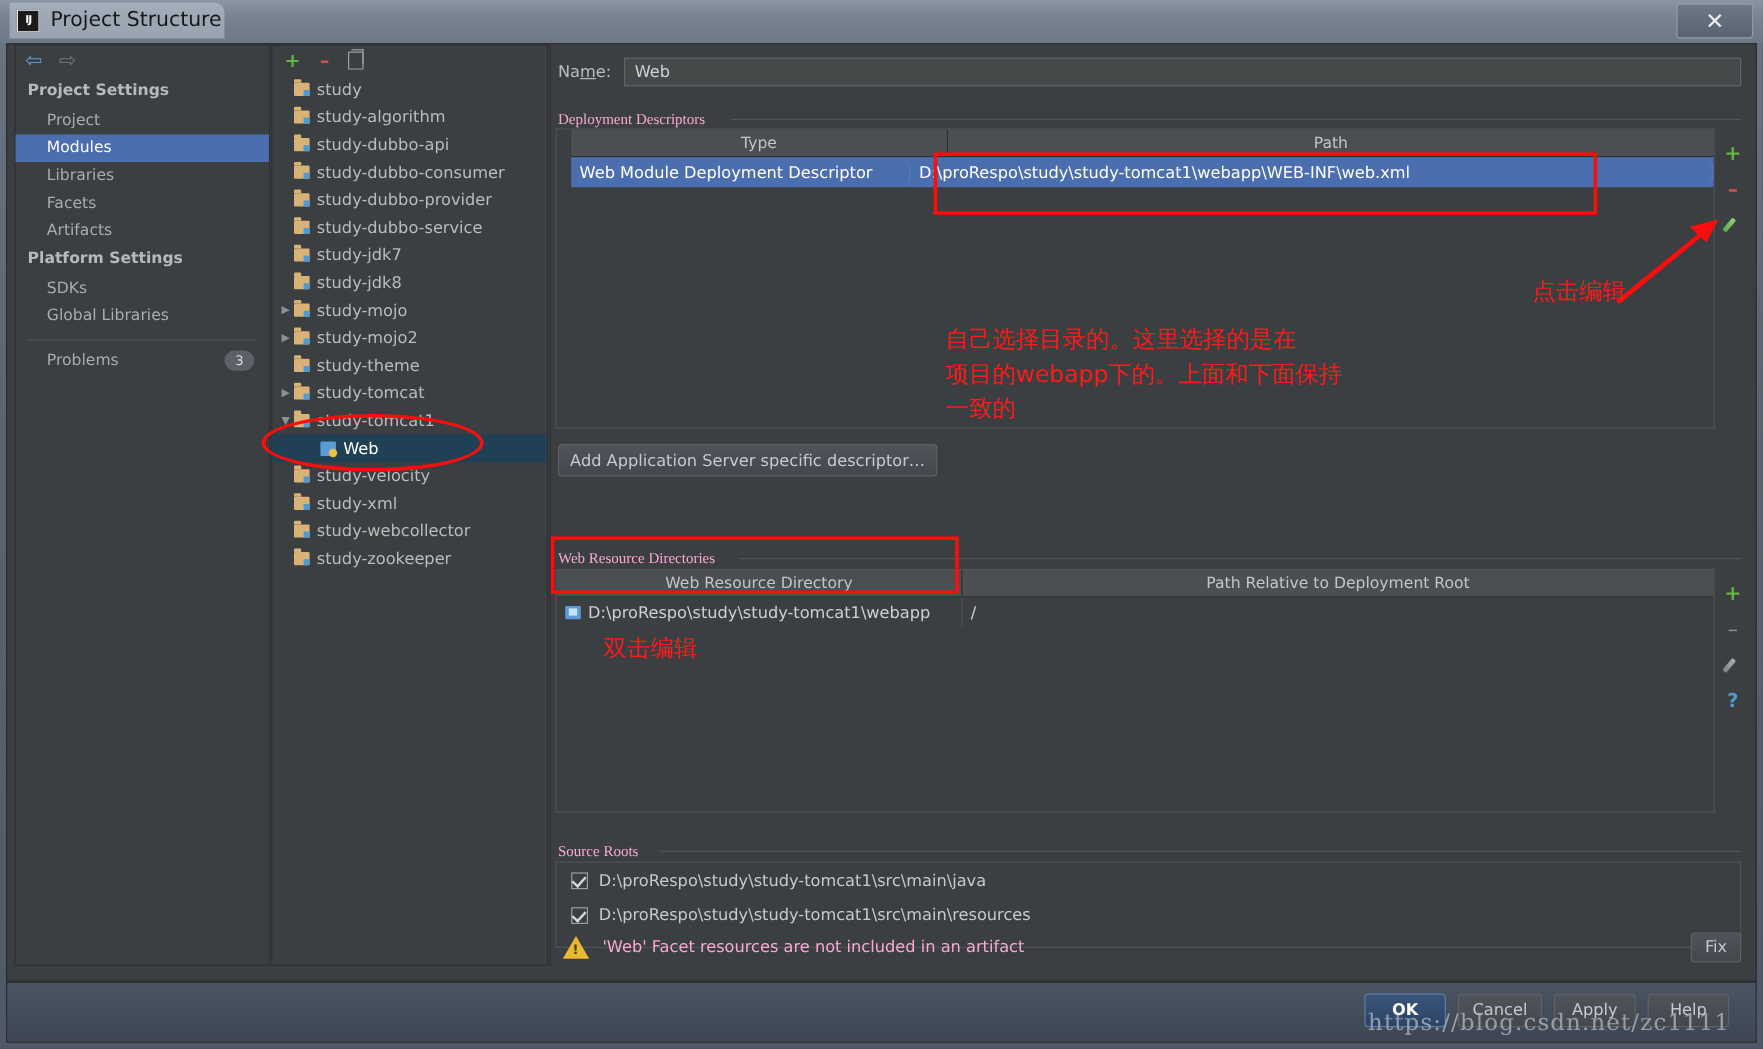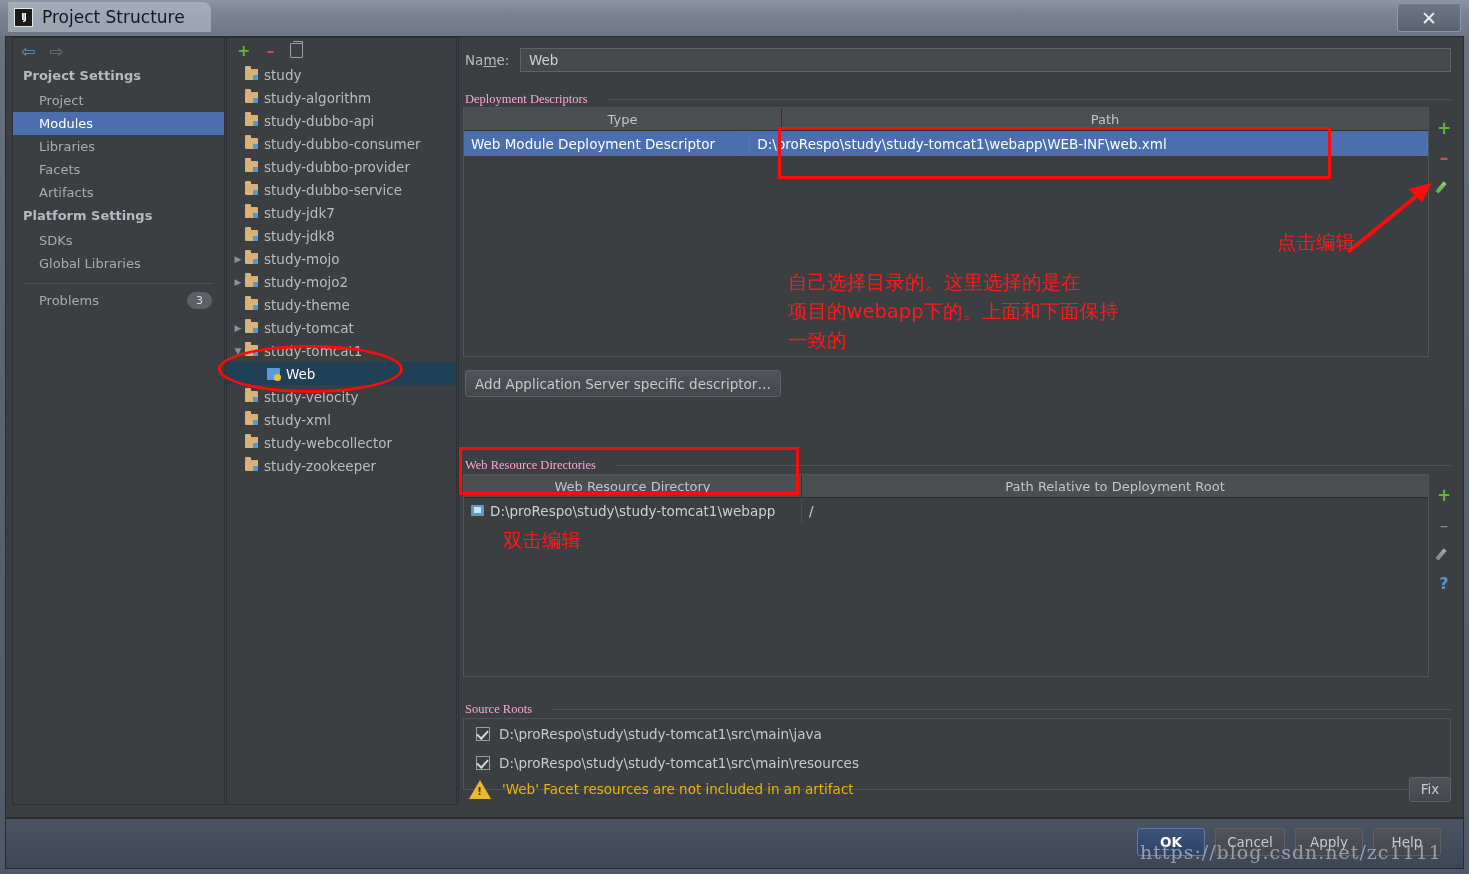--- a/index.html
+++ b/index.html
@@ -9,21 +9,21 @@
     font-family:"DejaVu Sans","Liberation Sans",sans-serif;
     font-size:13px;color:#bbbbbb;
     -webkit-font-smoothing:antialiased;
   }
   .win{position:absolute;left:0;top:0;width:1469px;height:874px;
        background:linear-gradient(180deg,#6a7483 0%,#5a6472 40%,#4e5867 100%);}
   
   .titlebar{position:absolute;left:0;top:0;width:1469px;height:36px;
     background:linear-gradient(180deg,#8b95a4 0%,#7a8493 35%,#6d7786 100%);}
   .title-left{position:absolute;left:8px;top:2px;height:30px;display:flex;align-items:center;
-    padding:0 26px 0 6px;background:rgba(190,198,210,.55);border-radius:2px 8px 0 0;}
+    padding:0 2px 0 6px;background:rgba(190,198,210,.55);border-radius:2px 8px 0 0;}
   .ij-logo{width:17px;height:17px;background:#1b1b1b;border:1px solid #e8e8e8;
     display:flex;align-items:center;justify-content:center;margin-right:9px;}
   .ij-logo span{color:#fff;font-size:9px;font-weight:bold;letter-spacing:-1px;font-family:"DejaVu Sans",sans-serif;}
   .title-text{font-size:17px;color:#15181c;font-family:"DejaVu Sans","Liberation Sans",sans-serif;}
   .closebtn{position:absolute;right:8px;top:3px;width:62px;height:27px;
     background:linear-gradient(180deg,#6d7887 0%,#59636f 100%);
     border:1px solid #8e99a8;border-radius:3px;
     display:flex;align-items:center;justify-content:center;color:#e9edf2;
     font-size:19px;font-weight:bold;}
   
@@ -267,21 +267,21 @@
   <div class="right">
 
     <div class="name-row">
       <div class="name-label">Na<u>m</u>e:</div>
       <div class="name-input">Web</div>
     </div>
 
     <div class="sect-label" style="left:6px;top:55px;">Deployment Descriptors</div>
     <div class="sect-line" style="left:150px;top:62px;width:842px;"></div>
 
-    <div class="tbl" style="left:4px;top:70px;width:966px;height:250px;">
+    <div class="tbl" style="left:4px;top:70px;width:966px;height:250px;padding-left:12px;">
       <div class="thead">
         <div class="th" style="width:318px;">Type</div>
         <div class="th" style="width:646px;">Path</div>
       </div>
       <div class="trow sel">
         <div class="td" style="width:318px;">Web Module Deployment Descriptor</div>
         <div class="td" style="width:754px;">D:\proRespo\study\study-tomcat1\webapp\WEB-INF\web.xml</div>
       </div>
     </div>
 
@@ -330,21 +330,21 @@
         <span>D:\proRespo\study\study-tomcat1\src\main\java</span>
       </div>
       <div class="cbrow">
         <span class="cbox"></span>
         <span>D:\proRespo\study\study-tomcat1\src\main\resources</span>
       </div>
     </div>
 
     <div class="warnrow" style="left:10px;top:735px;width:982px;height:34px;">
       <span class="warn-tri"></span>
-      <span style="font-size:13.5px;color:#eab308;">'Web' Facet resources are not included in an artifact</span>
+      <span style="font-size:13.5px;color:#f9a8d4;">'Web' Facet resources are not included in an artifact</span>
       <span class="btn" style="margin-left:auto;width:42px;height:25px;">Fix</span>
     </div>
   </div>
 
   <div class="bottombar">
     <div class="btn primary" style="position:absolute;left:1131px;top:9px;width:68px;height:28px;">OK</div>
     <div class="btn" style="position:absolute;left:1209px;top:9px;width:70px;height:28px;">Cancel</div>
     <div class="btn" style="position:absolute;left:1289px;top:9px;width:68px;height:28px;">Apply</div>
     <div class="btn" style="position:absolute;left:1367px;top:9px;width:68px;height:28px;">Help</div>
   </div>

